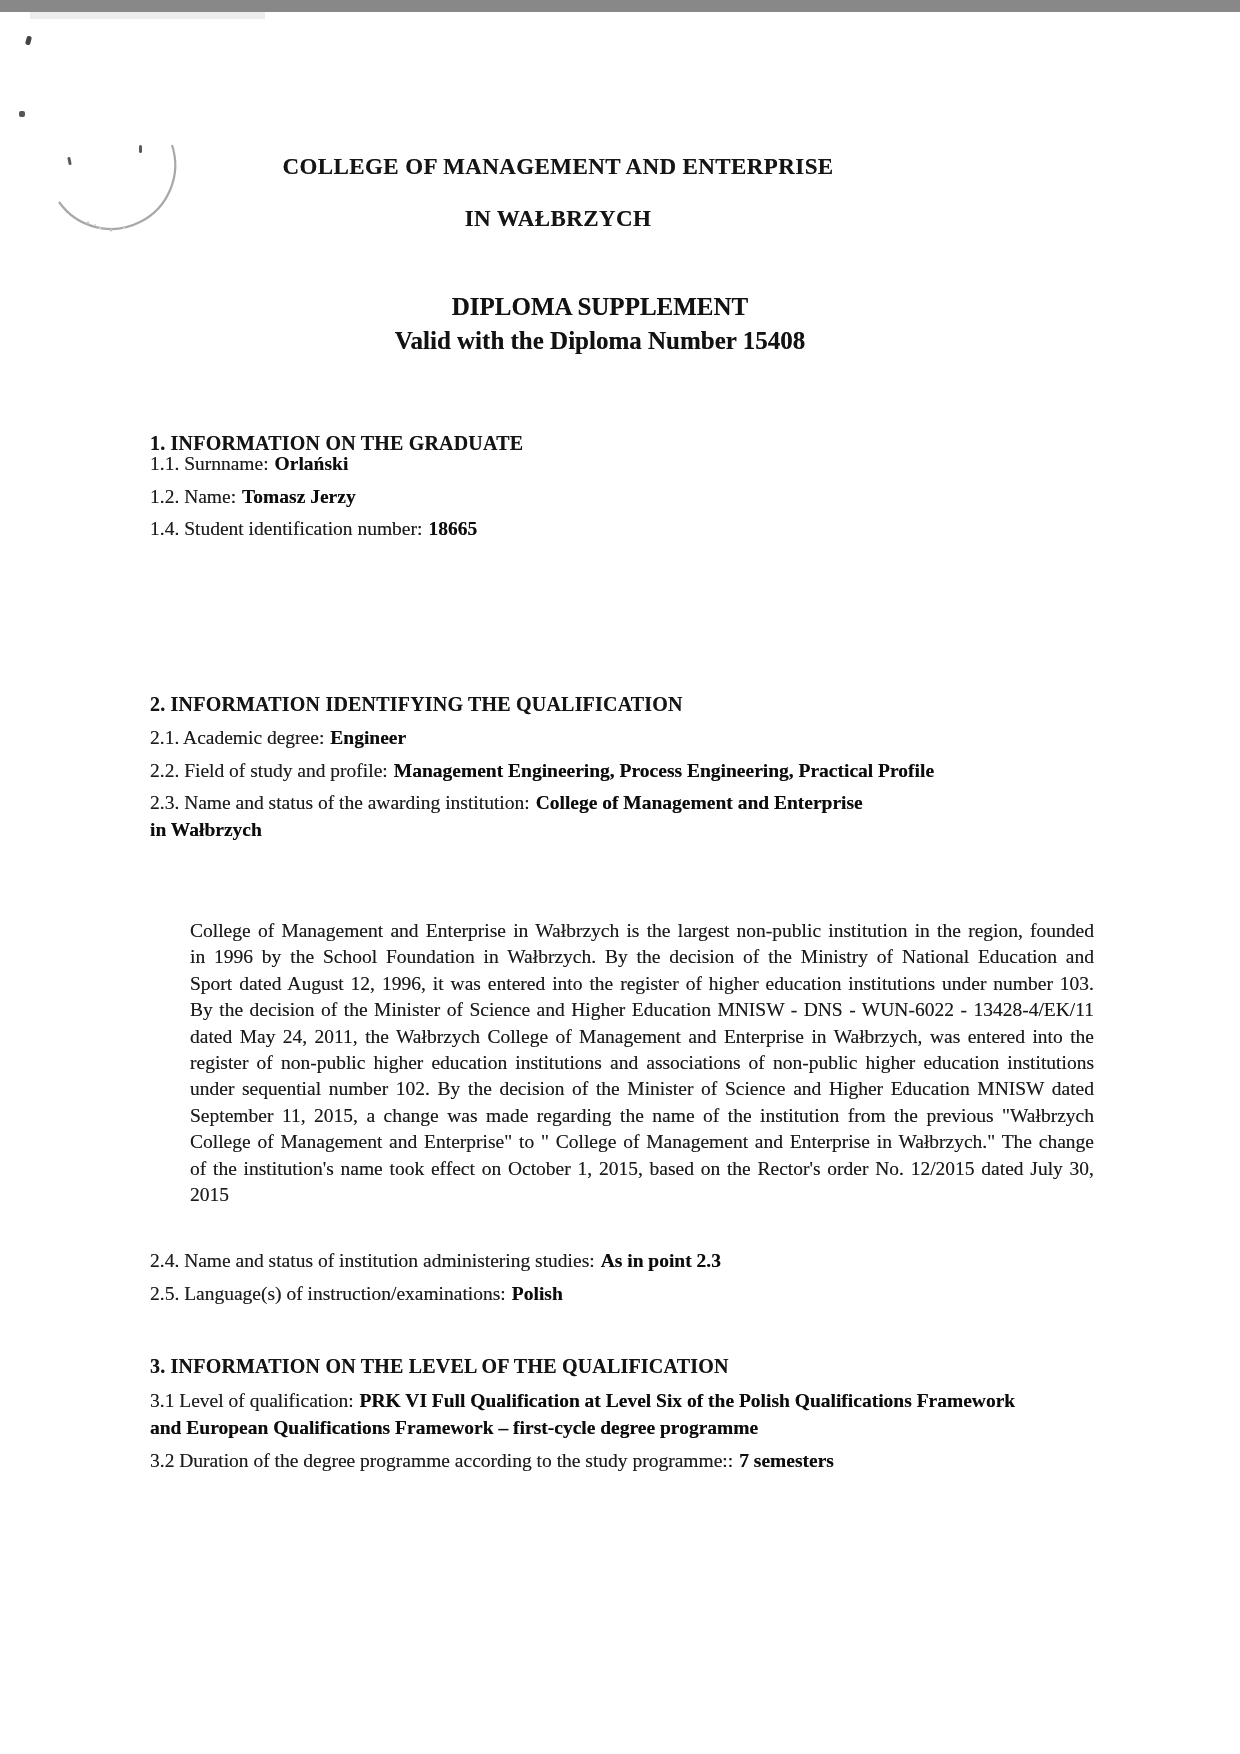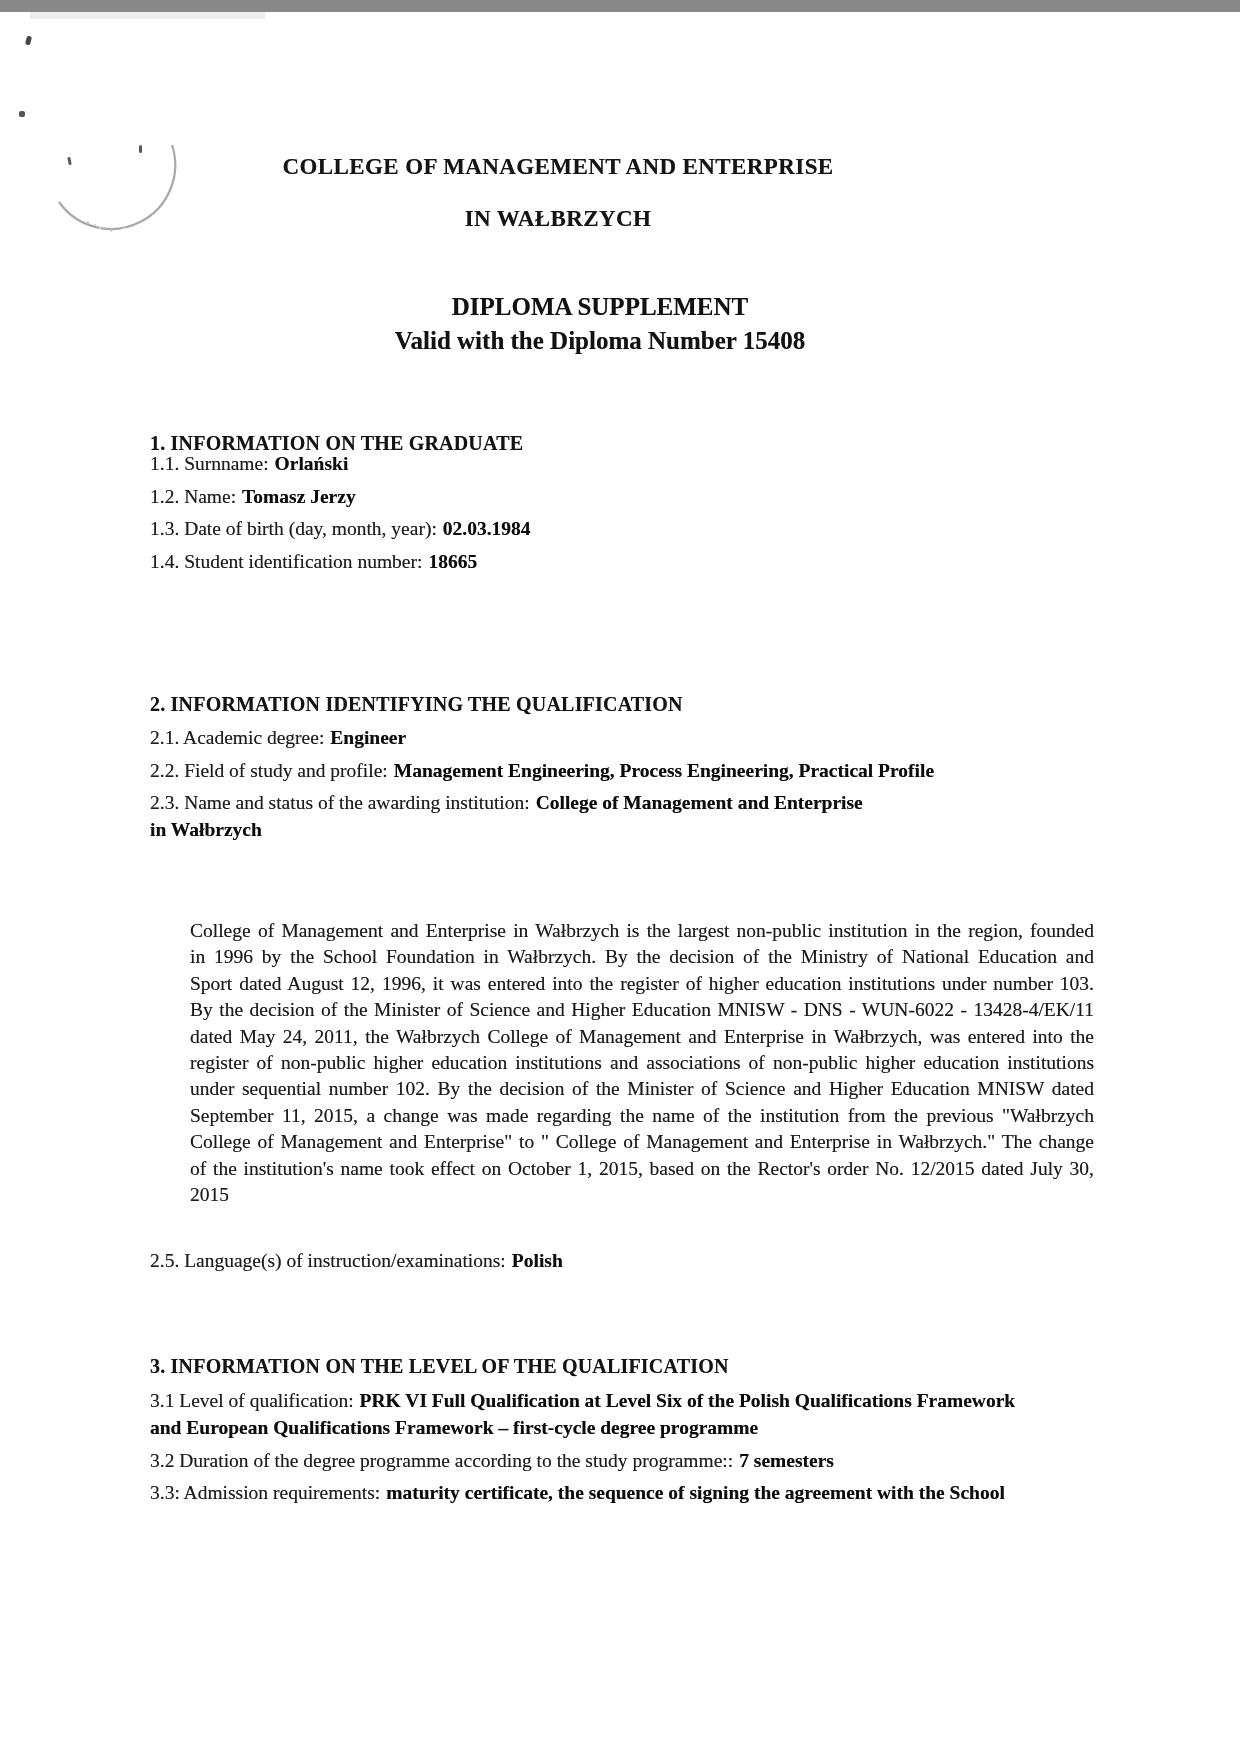--- a/index.html
+++ b/index.html
@@ -84,23 +84,20 @@
 
   <div class="abs sec-heading" style="top:418px;">1. INFORMATION ON THE GRADUATE</div>
   <div class="abs items" style="top:438px;">
     <div class="item">
       <span class="lbl">1.1. Surnname:</span><span class="val">Orlański</span>
     </div>
     <div class="item">
       <span class="lbl">1.2. Name:</span><span class="val">Tomasz Jerzy</span>
     </div>
     <div class="item">
-      <span class="lbl">1.3. Date of birth (day, month, year):</span><span class="val">02.03.1984</span>
-    </div>
-    <div class="item">
       <span class="lbl">1.4. Student identification number:</span><span class="val">18665</span>
     </div>
   </div>
 
   <div class="abs sec-heading" style="top:679px;">2. INFORMATION IDENTIFYING THE QUALIFICATION</div>
   <div class="abs items" style="top:712px;">
     <div class="item">
       <span class="lbl">2.1. Academic degree:</span><span class="val">Engineer</span>
     </div>
     <div class="item">
@@ -108,30 +105,30 @@
     </div>
     <div class="item item-narrow">
       <span class="lbl">2.3. Name and status of the awarding institution:</span><span class="val">College of Management and Enterprise in Wałbrzych</span>
     </div>
   </div>
 
   <div class="abs para" style="top:906px;">College of Management and Enterprise in Wałbrzych is the largest non-public institution in the region, founded in 1996 by the School Foundation in Wałbrzych. By the decision of the Ministry of National Education and Sport dated August 12, 1996, it was entered into the register of higher education institutions under number 103. By the decision of the Minister of Science and Higher Education MNISW - DNS - WUN-6022 - 13428-4/EK/11 dated May 24, 2011, the Wałbrzych College of Management and Enterprise in Wałbrzych, was entered into the register of non-public higher education institutions and associations of non-public higher education institutions under sequential number 102. By the decision of the Minister of Science and Higher Education MNISW dated September 11, 2015, a change was made regarding the name of the institution from the previous "Wałbrzych College of Management and Enterprise" to " College of Management and Enterprise in Wałbrzych." The change of the institution's name took effect on October 1, 2015, based on the Rector's order No. 12/2015 dated July 30, 2015</div>
 
   <div class="abs items" style="top:1235px;">
     <div class="item">
+      <span class="lbl">2.4. Name and status of  institution administering studies:</span><span class="val">As in point 2.3</span>
+    </div>
+    <div class="item">
       <span class="lbl">2.5. Language(s) of instruction/examinations:</span><span class="val">Polish</span>
     </div>
   </div>
 
   <div class="abs sec-heading" style="top:1341px;">3. INFORMATION ON THE LEVEL OF THE QUALIFICATION</div>
   <div class="abs items" style="top:1375px;width:900px;">
     <div class="item">
       <span class="lbl">3.1 Level of qualification:</span><span class="val">PRK VI Full Qualification at Level Six of the Polish Qualifications Framework and European Qualifications Framework – first-cycle degree programme</span>
     </div>
     <div class="item">
       <span class="lbl">3.2 Duration of the degree programme according to the study programme::</span><span class="val">7 semesters</span>
     </div>
-    <div class="item">
-      <span class="lbl">3.3: Admission requirements:</span><span class="val">maturity certificate, the sequence of signing the agreement with the School</span>
-    </div>
   </div>
 
 </div>
 
 </body></html>

